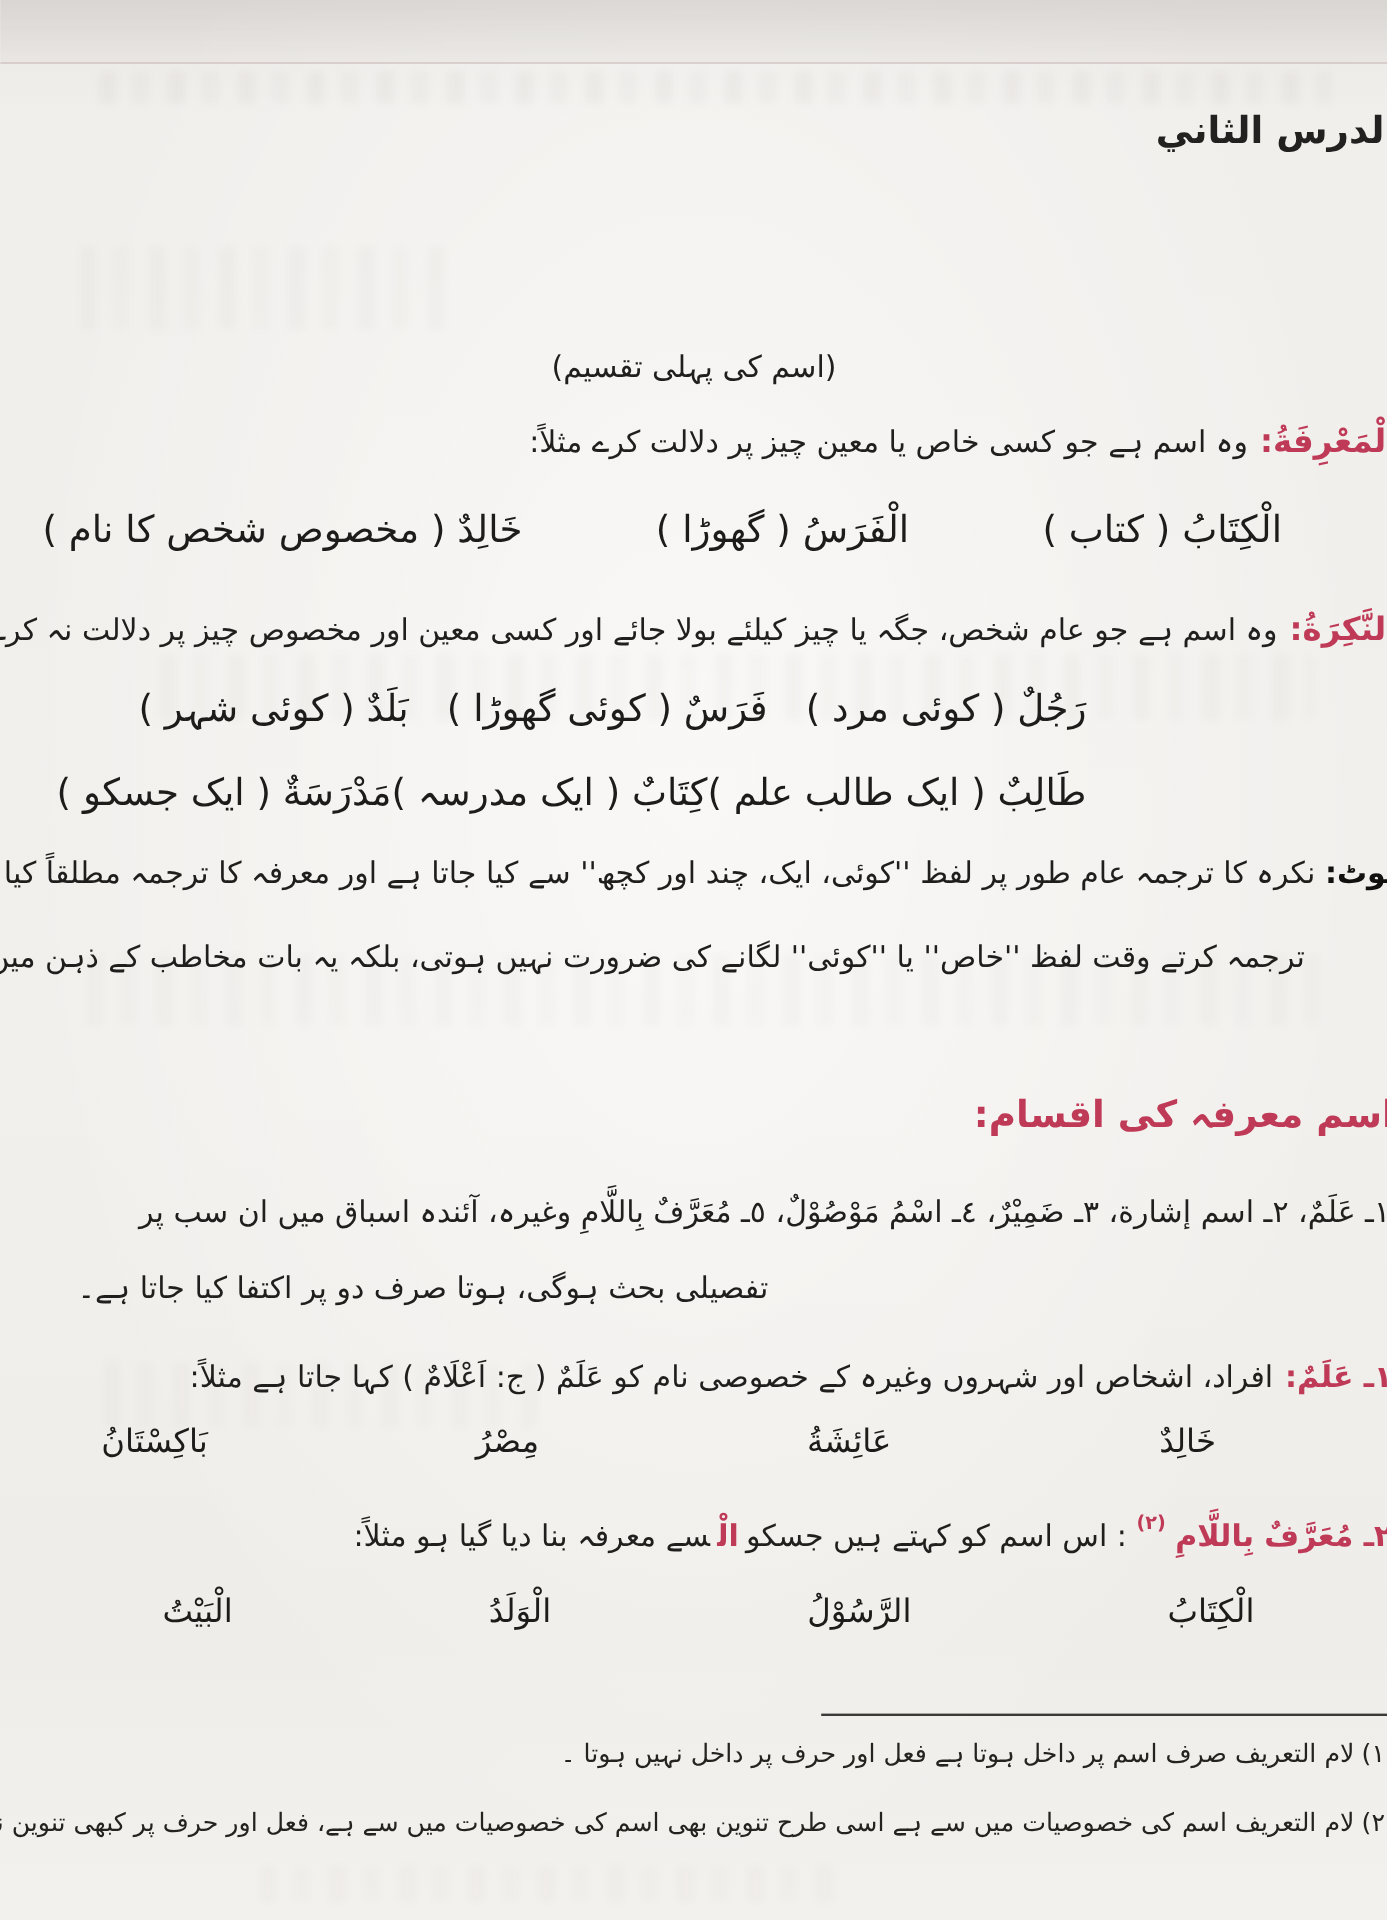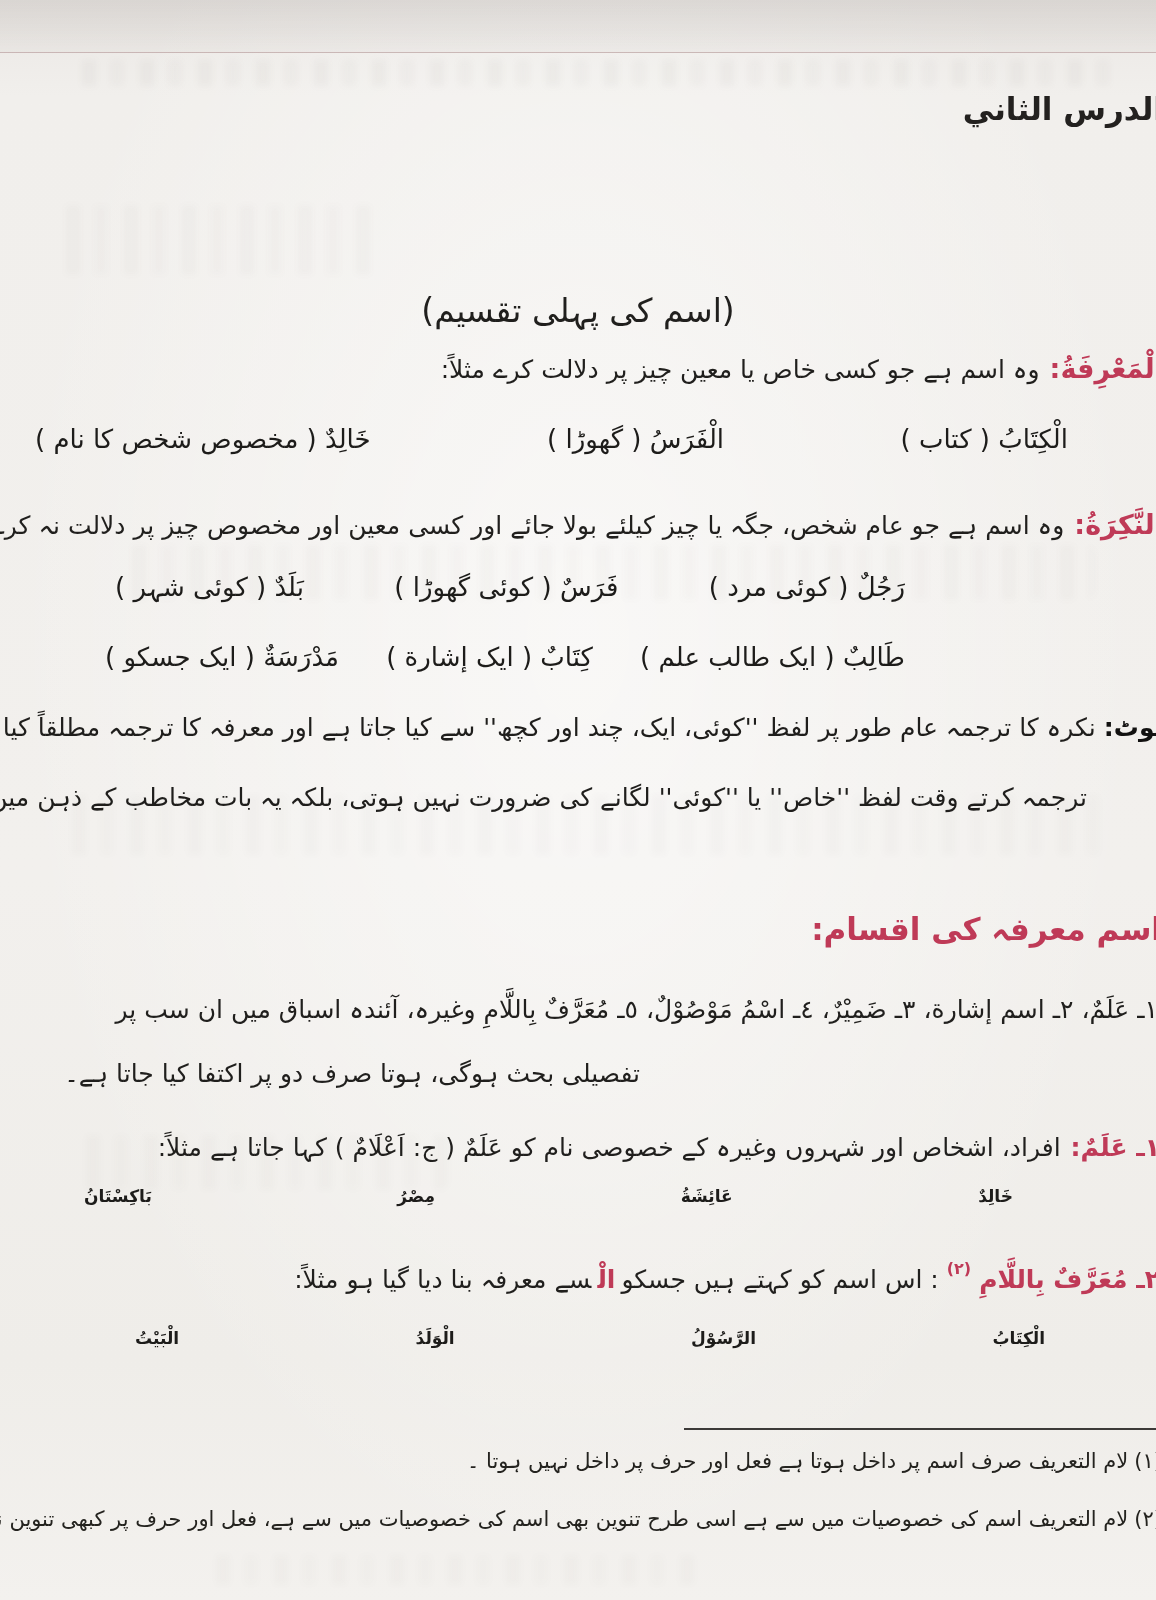--- a/index.html
+++ b/index.html
@@ -23,27 +23,27 @@
     border-bottom:1px solid rgba(166,120,122,0.35);
   }
   .ghost{
     position:absolute;opacity:.5;filter:blur(3px);pointer-events:none;
     background:repeating-linear-gradient(90deg,transparent 0 16px,rgba(118,108,102,0.10) 16px 30px,transparent 30px 44px,rgba(118,108,102,0.07) 44px 58px);
     border-radius:10px;
   }
   .lesson{font-size:31px;font-weight:bold;color:#23211f;}
   .main-title{left:0;right:0;text-align:center;font-size:47px;font-weight:bold;color:var(--accent);}
   .sup{font-size:16px;position:relative;top:-22px;margin:0 8px;font-weight:bold;}
-  .subtitle{left:0;right:0;text-align:center;font-size:33px;color:#201f1d;}
+  .subtitle{left:0;right:0;text-align:center;font-size:25px;color:#201f1d;}
   .def-line{font-size:25px;color:#201f1d;}
   .lead{color:var(--accent);font-weight:bold;margin-left:10px;}
   .hl{color:var(--accent);font-weight:bold;margin:0 6px;}
   .ex-row{position:absolute;display:flex;justify-content:space-between;align-items:baseline;direction:rtl;}
-  .ex-row span{white-space:nowrap;font-size:26px;color:#1d1c1a;}
-  .ex-row.big span{font-size:17px;font-weight:bold;text-align:right;}
+  .ex-row span{white-space:nowrap;font-size:31px;color:#1d1c1a;}
+  .ex-row.big span{font-size:27px;font-weight:normal;text-align:right;}
   .note-line{font-size:25px;color:#1f1e1c;}
   .note-lead{font-weight:bold;color:#121110;margin-left:8px;}
   .types-heading{font-size:31px;font-weight:bold;color:var(--accent);}
   .fn-rule{position:absolute;height:2px;background:#3c3a38;}
   .fn{font-size:21px;color:#24231f;}
   .fn .marker{margin-left:6px;}
 </style>
 </head>
 <body>
 
@@ -76,21 +76,21 @@
     <span class="lead" style="font-size:27px;">النَّكِرَةُ:</span><span>وہ اسم ہے جو عام شخص، جگہ یا چیز کیلئے بولا جائے اور کسی معین اور مخصوص چیز پر دلالت نہ کرے مثلاً:</span>
   </div>
 
   <div class="ex-row" style="top:572px;right:251px;left:115px;">
     <span>رَجُلٌ ( کوئی مرد )</span>
     <span>فَرَسٌ ( کوئی گھوڑا )</span>
     <span>بَلَدٌ ( کوئی شہر )</span>
   </div>
   <div class="ex-row" style="top:642px;right:251px;left:105px;">
     <span>طَالِبٌ ( ایک طالب علم )</span>
-    <span>كِتَابٌ ( ایک إشارة )</span>
+    <span>كِتَابٌ ( ایک مدرسہ )</span>
     <span>مَدْرَسَةٌ ( ایک جسکو )</span>
   </div>
 
   <div class="abs note-line" style="top:712px;right:-8px;">
     <span class="note-lead">نوٹ:</span><span>نکرہ کا ترجمہ عام طور پر لفظ ''کوئی، ایک، چند اور کچھ'' سے کیا جاتا ہے اور معرفہ کا ترجمہ مطلقاً کیا جاتا ہے یعنی اسکا</span>
   </div>
   <div class="abs note-line" style="top:782px;right:69px;">ترجمہ کرتے وقت لفظ ''خاص'' یا ''کوئی'' لگانے کی ضرورت نہیں ہوتی، بلکہ یہ بات مخاطب کے ذہن میں ہوتی ہے اور</div>
 
   <div class="abs types-heading" style="top:910px;right:-6px;">اسم معرفہ کی اقسام:</div>
   <div class="abs def-line" style="top:994px;right:-2px;">١ـ عَلَمٌ، ٢ـ اسم إشارة، ٣ـ ضَمِيْرٌ، ٤ـ اسْمُ مَوْصُوْلٌ، ٥ـ مُعَرَّفٌ بِاللَّامِ وغیرہ، آئندہ اسباق میں ان سب پر</div>

